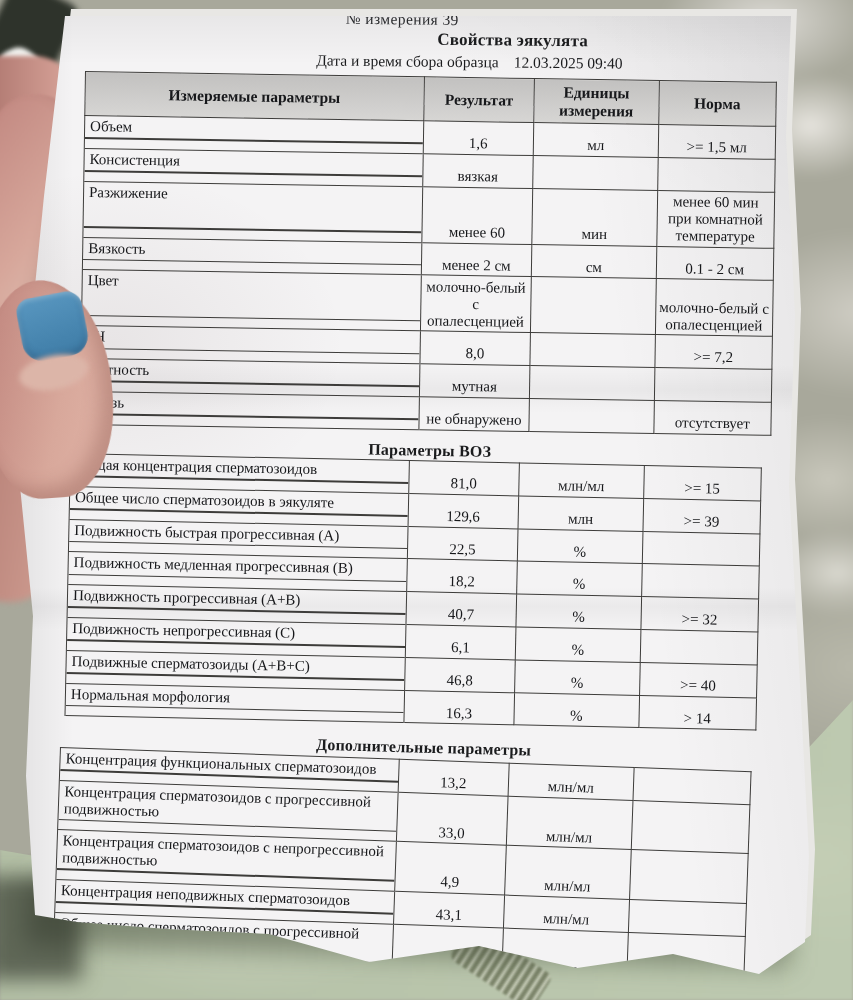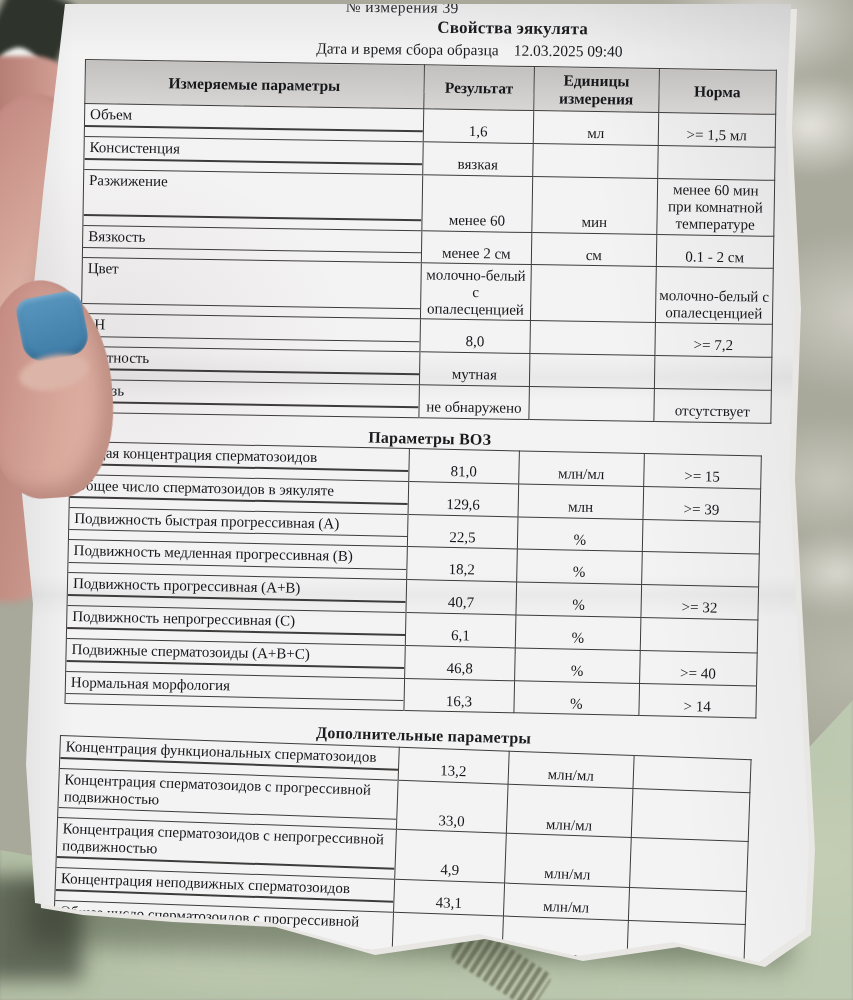--- a/index.html
+++ b/index.html
@@ -93,21 +93,21 @@
     clip-path:polygon(47px 0, 773px 0, 768px 120px, 777px 300px, 771px 470px,
       781px 650px, 791px 840px, 787px 926px, 741px 958px, 655px 938px, 559px 952px,
       461px 930px, 351px 946px, 251px 918px, 149px 913px, 59px 906px, 17px 899px,
       8px 760px, 15px 600px, 2px 470px, 11px 330px, 26px 180px);
   }
   .paper-under{
     position:absolute; left:21px; top:0; width:792px; height:968px; z-index:3;
     background:#e8e7e4; transform:translate(3px,9px); filter:blur(.6px);
   }
   .paper{
-    position:absolute; left:18px; top:4px; width:792px; height:968px; z-index:4;
+    position:absolute; left:18px; top:16px; width:792px; height:968px; z-index:4;
     background:
       linear-gradient(180deg, rgba(0,0,0,.05), rgba(0,0,0,0) 5%),
       linear-gradient(90deg, rgba(0,0,0,.07) 0, rgba(0,0,0,0) 7%),
       radial-gradient(42% 26% at 12% 34%, rgba(70,42,42,.07), rgba(70,42,42,0) 70%),
       linear-gradient(180deg, rgba(0,0,0,0) 36%, rgba(0,0,0,.045) 38.6%, rgba(0,0,0,0) 41%),
       linear-gradient(180deg, rgba(0,0,0,0) 59%, rgba(0,0,0,.04) 61%, rgba(0,0,0,0) 63.5%),
       linear-gradient(262deg, rgba(0,0,0,.06), rgba(0,0,0,0) 26%),
       linear-gradient(212deg, rgba(0,0,0,.05), rgba(0,0,0,0) 18%),
       #f4f3f4;
   }

